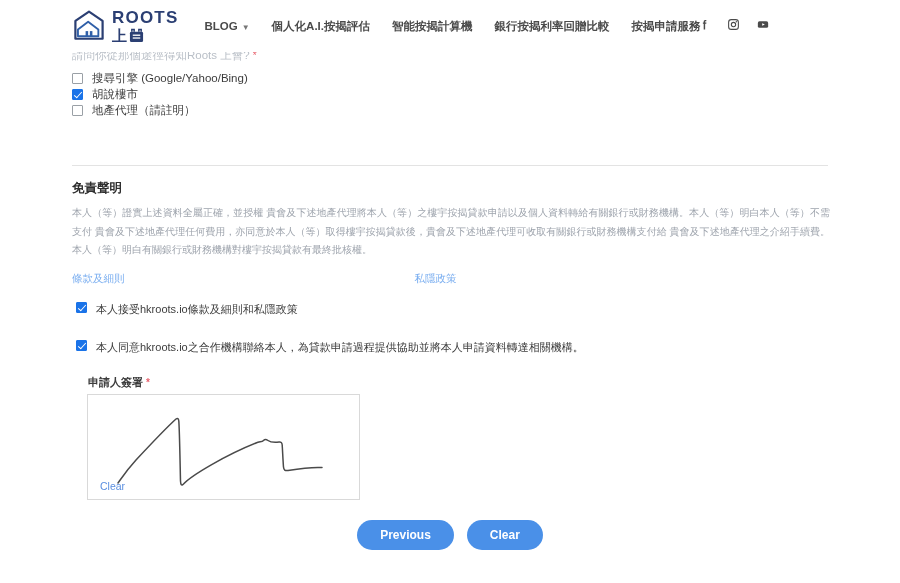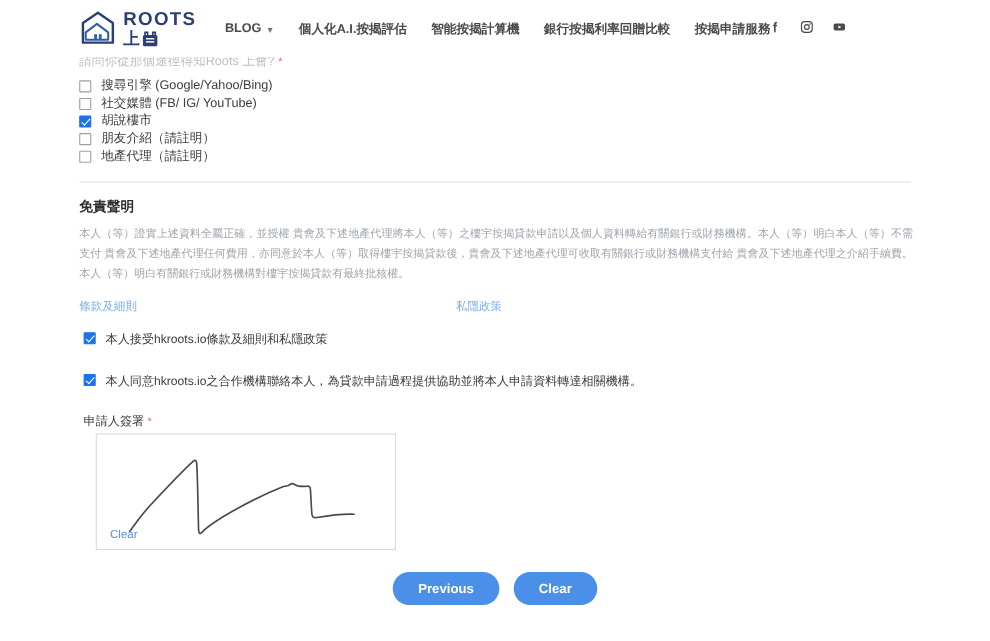--- a/index.html
+++ b/index.html
@@ -98,22 +98,22 @@
     display: flex;
   }
   .link-tc { font-size: 10.5px; color: #7aaef0; cursor: pointer; }
   .link-pp { font-size: 10.5px; color: #7aaef0; cursor: pointer; margin-left: 290px; }
 
   .agree1 { position: absolute; left: 76px; top: 250px; display:flex; align-items:flex-start; cursor:pointer; }
   .agree2 { position: absolute; left: 76px; top: 288px; display:flex; align-items:flex-start; cursor:pointer; }
   .agree-text { font-size: 11px; color: #3c3c3c; line-height: 14px; }
 
   .sig-label {
-    position: absolute; left: 76px; top: 323px;
-    font-size: 11px; color: #3c3c3c; font-weight: 400;
+    position: absolute; left: 88px; top: 323px;
+    font-size: 11px; color: #3c3c3c; font-weight: 700;
   }
   .sig-box {
     position: absolute; left: 87px; top: 342px;
     width: 273px; height: 106px;
     border: 1px solid #d9d9d9; background: #fff;
   }
   .sig-canvas { position:absolute; left:0; top:0; }
   .sig-clear {
     position: absolute; left: 12px; bottom: 7px;
     font-size: 10.5px; color: #5b8fe0; cursor: pointer;
@@ -197,33 +197,25 @@
       <span>請問你從那個途徑得知Roots 上會?</span>
       <span class="req">*</span>
     </div>
 
     <div class="cb-group">
       <label class="cb-row">
         <span class="cb"></span>
         <span class="cb-text">搜尋引擎 (Google/Yahoo/Bing)</span>
       </label>
       <label class="cb-row">
-        <span class="cb"></span>
-        <span class="cb-text">社交媒體 (FB/ IG/ YouTube)</span>
-      </label>
-      <label class="cb-row">
         <span class="cb checked"></span>
         <span class="cb-text">胡說樓市</span>
       </label>
       <label class="cb-row">
         <span class="cb"></span>
-        <span class="cb-text">朋友介紹（請註明）</span>
-      </label>
-      <label class="cb-row">
-        <span class="cb"></span>
         <span class="cb-text">地產代理（請註明）</span>
       </label>
     </div>
 
     <div class="divider"></div>
 
     <div class="sec-title">免責聲明</div>
 
     <div class="disclaimer">本人（等）證實上述資料全屬正確，並授權 貴會及下述地產代理將本人（等）之樓宇按揭貸款申請以及個人資料轉給有關銀行或財務機構。本人（等）明白本人（等）不需支付 貴會及下述地產代理任何費用，亦同意於本人（等）取得樓宇按揭貸款後，貴會及下述地產代理可收取有關銀行或財務機構支付給 貴會及下述地產代理之介紹手續費。本人（等）明白有關銀行或財務機構對樓宇按揭貸款有最終批核權。</div>
 

